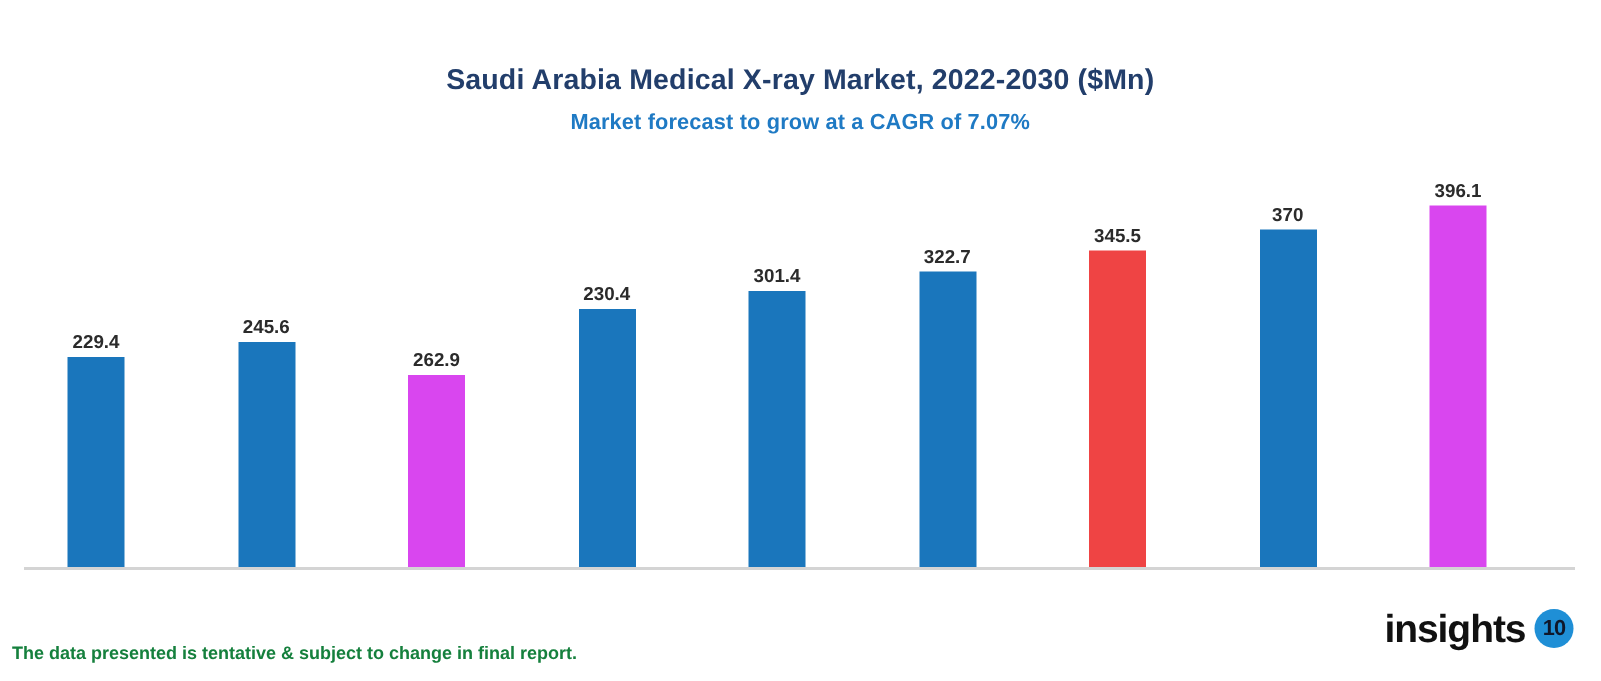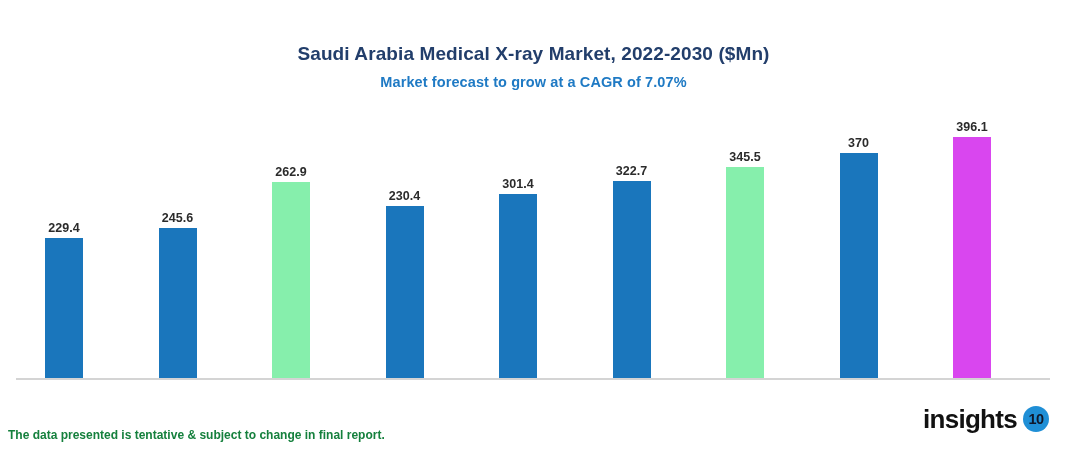--- a/index.html
+++ b/index.html
@@ -170,41 +170,41 @@
         <div class="bar-col" style="height: 140px; background: rgb(26, 118, 188);">
           <div class="bar-value">229.4</div>
         </div>
       </div>
       <div class="bar-group" style="left: 129.5px;">
         <div class="bar-col" style="height: 150px; background: rgb(26, 118, 188);">
           <div class="bar-value">245.6</div>
         </div>
       </div>
       <div class="bar-group" style="left: 243px;">
-        <div class="bar-col" style="height: 196px; background: #86efac;">
+        <div class="bar-col" style="height: 128px; background: #d946ef;">
           <div class="bar-value">262.9</div>
         </div>
       </div>
       <div class="bar-group" style="left: 356.5px;">
         <div class="bar-col" style="height: 172px; background: rgb(26, 118, 188);">
           <div class="bar-value">230.4</div>
         </div>
       </div>
       <div class="bar-group" style="left: 470px;">
         <div class="bar-col" style="height: 184px; background: rgb(26, 118, 188);">
           <div class="bar-value">301.4</div>
         </div>
       </div>
       <div class="bar-group" style="left: 583.5px;">
         <div class="bar-col" style="height: 197px; background: rgb(26, 118, 188); margin-top: 26px;">
           <div class="bar-value">322.7</div>
         </div>
       </div>
       <div class="bar-group" style="left: 697px;">
-        <div class="bar-col" style="height: 211px; background: #86efac;">
+        <div class="bar-col" style="height: 211px; background: #ef4444;">
           <div class="bar-value">345.5</div>
         </div>
       </div>
       <div class="bar-group" style="left: 810.5px;">
         <div class="bar-col" style="height: 225px; background: rgb(26, 118, 188);">
           <div class="bar-value">370</div>
         </div>
       </div>
       <div class="bar-group" style="left: 924px;">
         <div class="bar-col" style="height: 241px; background: #d946ef;">

